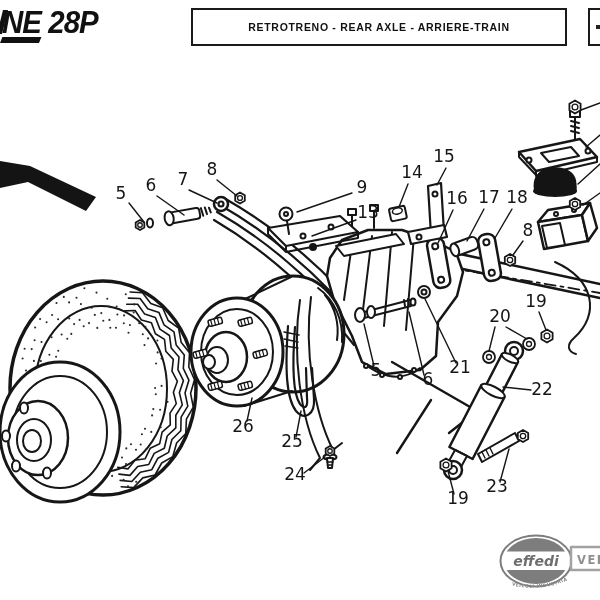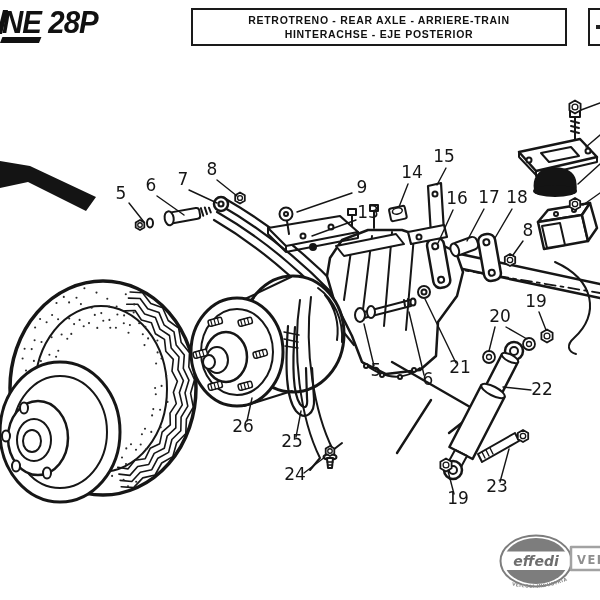--- a/index.html
+++ b/index.html
@@ -465,18 +465,17 @@
     </g>
   </g>
 </svg>
 
 <div class="logo-frag"></div>
 <div class="logo">NE 28P</div>
 <div class="logo-underline"></div>
 
 <div class="title-box">
   <div>RETROTRENO - REAR AXLE - ARRIERE-TRAIN</div>
-  <div>HINTERACHSE - EJE POSTERIOR</div>
 </div>
 
 <div class="edge-box">
     <i></i>
   </div>
 
 </body></html>

